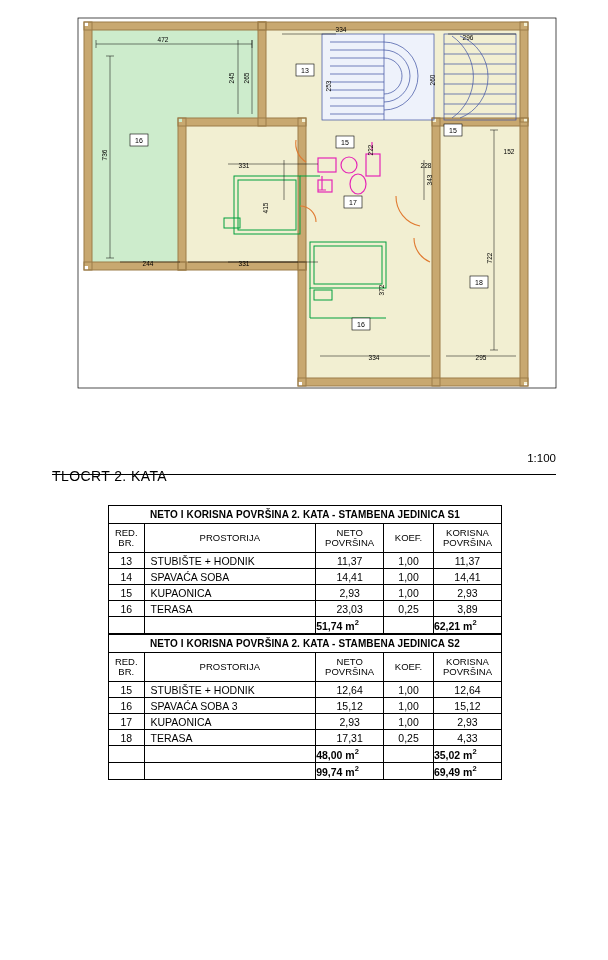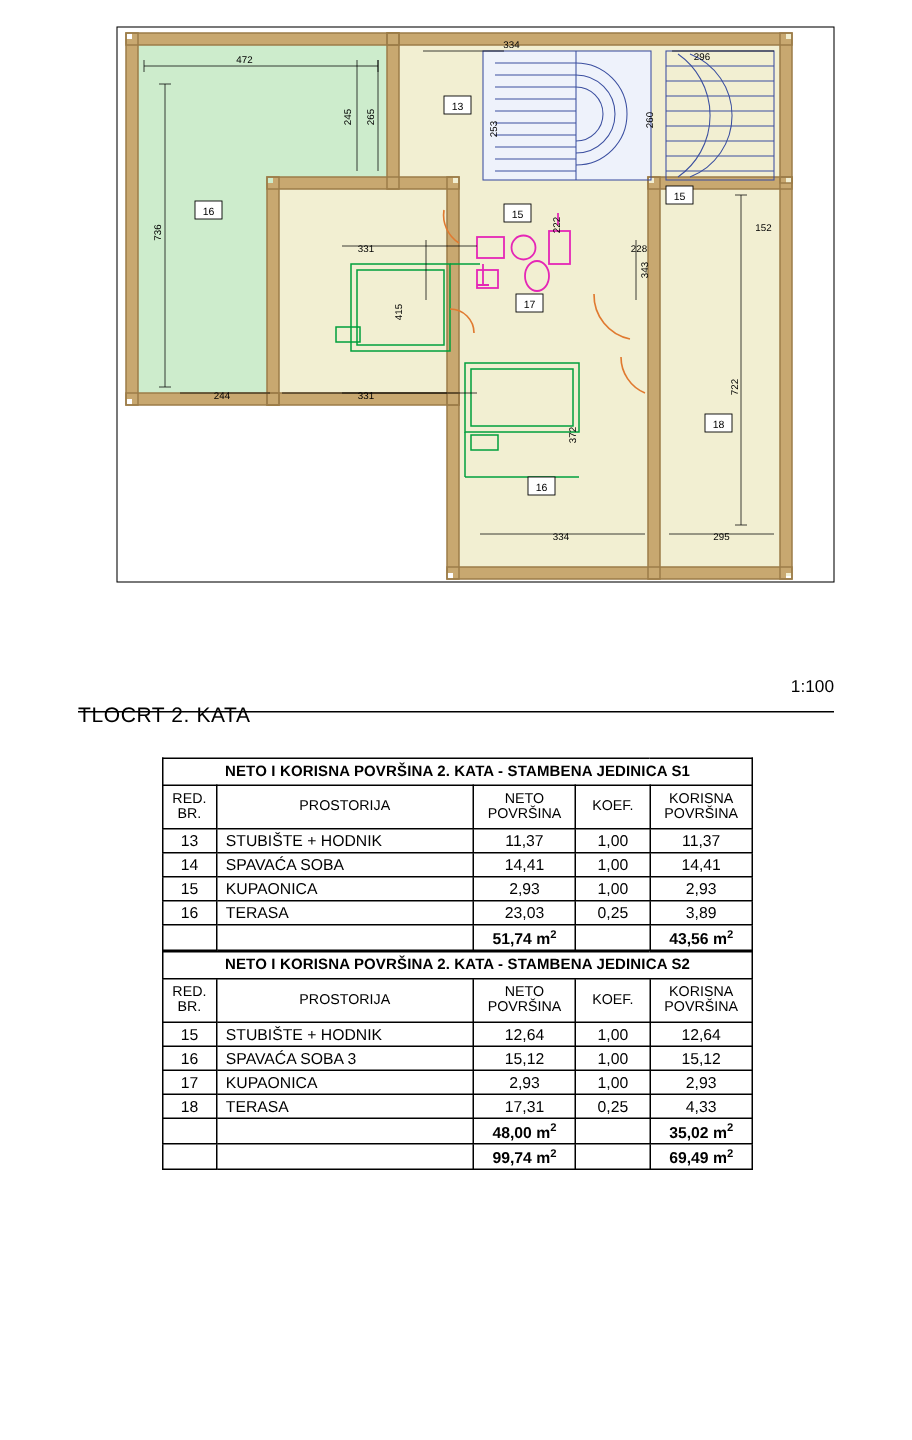--- a/index.html
+++ b/index.html
@@ -23,21 +23,21 @@
   .colh{text-align:center;font-size:9.5px;line-height:10.5px;height:28px;font-weight:400;}
   .c-red{width:34px;}
   .c-pros{width:168px;}
   .c-neto{width:66px;}
   .c-koef{width:48px;}
   .c-kor{width:66px;}
   td.num{text-align:center;height:15px;}
   td.idx{text-align:center;height:15px;}
   td.name{padding-left:6px;height:15px;}
   td.blank{height:15px;}
-  .tot{font-weight:bold;text-align:center;height:16px;}
+  .tot{font-weight:bold;text-align:left;height:16px;}
   .sup{font-size:7.5px;vertical-align:super;}
 </style>
 </head>
 <body>
 
 <div id="plan-wrap">
 <svg id="plan-svg" width="608" height="430" viewBox="0 0 608 430" xmlns="http://www.w3.org/2000/svg">
 
   <rect x="78" y="18" width="478" height="370" fill="none" stroke="#000" stroke-width="0.7"></rect>
 
@@ -286,21 +286,21 @@
         <td class="num">23,03</td>
         <td class="num">0,25</td>
         <td class="num">3,89</td>
       </tr>
 
       <tr>
         <td class="blank"></td>
         <td class="blank"></td>
         <td class="tot"><span>51,74 m</span><span class="sup">2</span></td>
         <td class="blank"></td>
-        <td class="tot"><span>43,56 m</span><span class="sup">2</span></td>
+        <td class="tot"><span>62,21 m</span><span class="sup">2</span></td>
       </tr>
     </tbody>
   </table>
 
   <table>
     <tbody>
       <tr>
         <td class="hdr-band" colspan="5">NETO I KORISNA POVRŠINA 2. KATA - STAMBENA JEDINICA S2</td>
       </tr>
       <tr>

